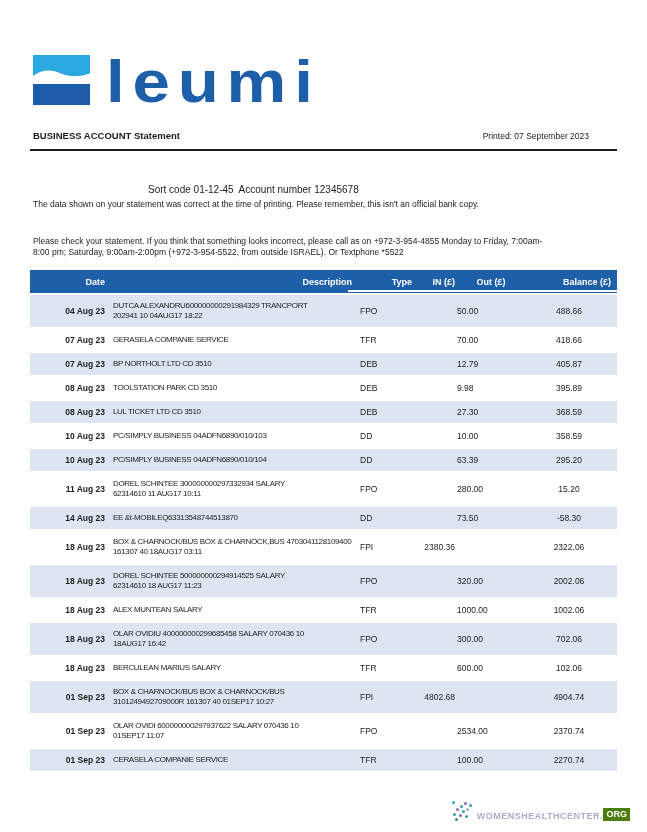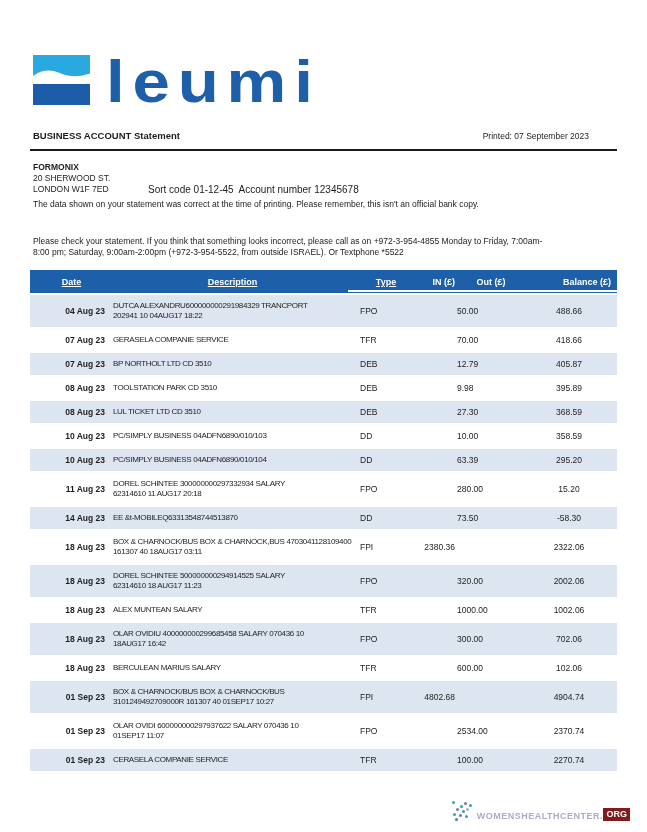--- a/index.html
+++ b/index.html
@@ -35,21 +35,21 @@
 
   
   .table-wrap { position:absolute; left:30px; top:270px; width:587px; }
   table { width:587px; border-collapse:separate; border-spacing:0; table-layout:fixed; }
   col.w-date { width:75px; } col.w-desc { width:247px; } col.w-type { width:60px; }
   col.w-in { width:45px; } col.w-out { width:70px; } col.w-bal { width:90px; }
   thead th {
     background:#1e5fa9; color:#ffffff; font-size:9px; font-weight:bold;
     height:25px; vertical-align:middle; border-bottom:2px solid #ffffff;
   }
-  th.c-date, th.c-desc, th.c-type { text-align:center;text-decoration:underline; }
+  th.c-date, th.c-desc, th.c-type { text-align:right; }
   th.c-in, th.c-out, th.c-bal { text-align:right; }
   th.c-date { padding-left:8px; } th.c-desc { padding-left:8px; } th.c-type { padding-left:8px; }
   th.c-in { padding-right:2px; } th.c-out { padding-right:2px;text-align:center; } th.c-bal { padding-right:6px; }
   .header-underline { position:absolute; left:318px; right:0; top:20px; height:2px; background:#ffffff; z-index:2; }
   tbody td {
     font-size:8.5px; vertical-align:middle; padding-top:6px; padding-bottom:6px;
     border-bottom:2px solid #ffffff; line-height:10px; overflow:hidden;
   }
   tbody tr.alt td { background:#dde6f0; }
   td.c-date { padding-left:8px; font-weight:bold;text-align:right; }
@@ -72,21 +72,21 @@
       14px 7px 0 0 #b9a9cc,
       4px 7px 0 0 #8a6cab,
       10px 9px 0 0 #33a3ad,
       1px 12px 0 0 #33a3ad,
       7px 13px 0 0 #8a6cab,
       13px 14px 0 0 #33a3ad,
       3px 17px 0 0 #2e929b;
   }
   .footer-text { font-size:9px; letter-spacing:0.5px; color:#b3a8c8; font-weight:bold; }
   .footer-dot { font-size:9px; color:#b3a8c8; font-weight:bold; }
-  .footer-tld { font-size:9px; font-weight:bold; color:#ffffff; background:#7f1d1d; padding:1px 3px 2px 3px; margin-left:1px; }
+  .footer-tld { font-size:9px; font-weight:bold; color:#ffffff; background:#4d7c0f; padding:1px 3px 2px 3px; margin-left:1px; }
 </style>
 </head>
 <body>
 
 <div class="page">
 
   <div class="logo">
     <svg class="logo-mark" viewBox="0 0 57 50" xmlns="http://www.w3.org/2000/svg">
       <rect x="0" y="0" width="57" height="26" fill="#2aa8e0"></rect>
       <path d="M0,26 L0,21 C9,14.5 18,14 28,18.5 C38,22.5 48,21.5 57,18.5 L57,26 Z" fill="#ffffff"></path>
@@ -94,25 +94,20 @@
     </svg>
     <div class="logo-text">leumi</div>
   </div>
 
   <div class="stmt-header">
     <div class="stmt-title">BUSINESS ACCOUNT Statement</div>
     <div class="stmt-printed">Printed: 07 September 2023</div>
   </div>
   <div class="title-rule"></div>
 
-  <div class="account">
-    <div class="name">FORMONIX</div>
-    <div>20 SHERWOOD ST.</div>
-    <div>LONDON W1F 7ED</div>
-  </div>
   <div class="account-codes">
     <div>Sort code 01-12-45  Account number 12345678</div>
   </div>
 
   <div class="notice-1">The data shown on your statement was correct at the time of printing. Please remember, this isn't an official bank copy.</div>
   <div class="notice-2">Please check your statement. If you think that something looks incorrect, please call as on +972-3-954-4855 Monday to Friday, 7:00am-
 8:00 pm; Saturday, 9:00am-2:00pm (+972-3-954-5522, from outside ISRAEL). Or Textphone *5522</div>
 
   <div class="table-wrap">
     <div class="header-underline"></div>
@@ -189,21 +184,21 @@
             <td class="c-date">10 Aug 23</td>
             <td class="c-desc">PC/SIMPLY BUSINESS 04ADFN6890/010/104</td>
             <td class="c-type">DD</td>
             <td class="c-in"></td>
             <td class="c-out">63.39</td>
             <td class="c-bal">295.20</td>
           </tr>
           <tr>
             <td class="c-date">11 Aug 23</td>
             <td class="c-desc">DOREL SCHINTEE 300000000297332934 SALARY
-62314610 11 AUG17 20:18</td>
+62314610 11 AUG17 10:11</td>
             <td class="c-type">FPO</td>
             <td class="c-in"></td>
             <td class="c-out">280.00</td>
             <td class="c-bal">15.20</td>
           </tr>
           <tr class="alt">
             <td class="c-date">14 Aug 23</td>
             <td class="c-desc">EE &amp;t-MOBILEQ63313548744513870</td>
             <td class="c-type">DD</td>
             <td class="c-in"></td>

